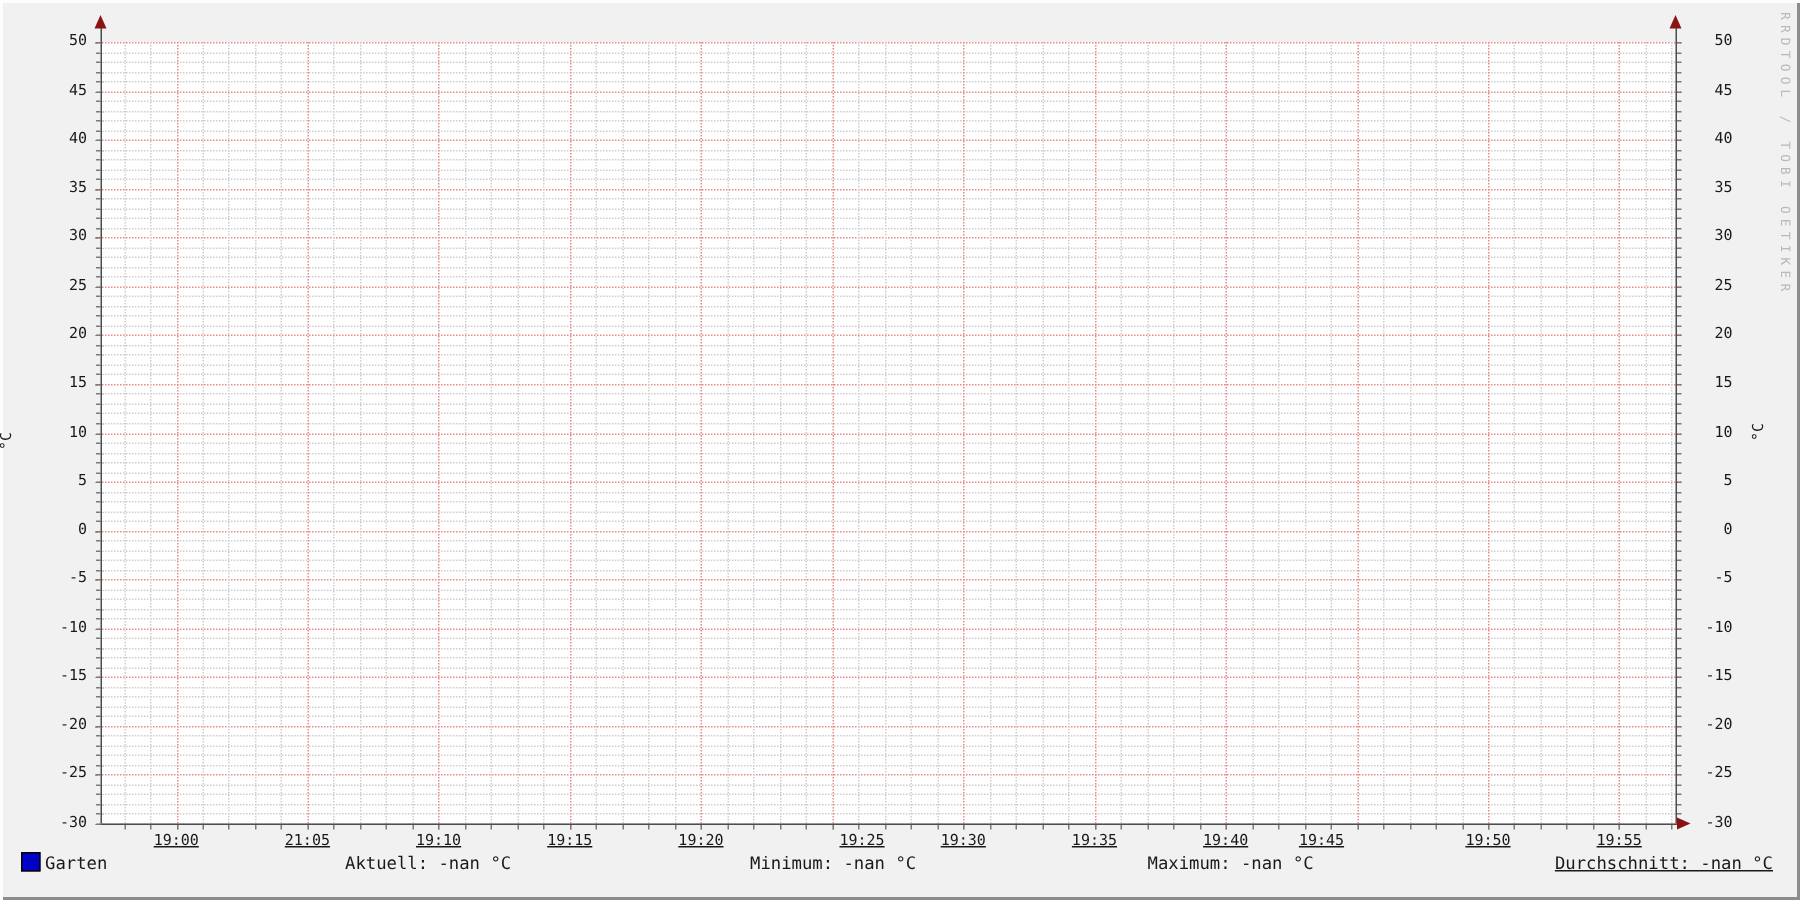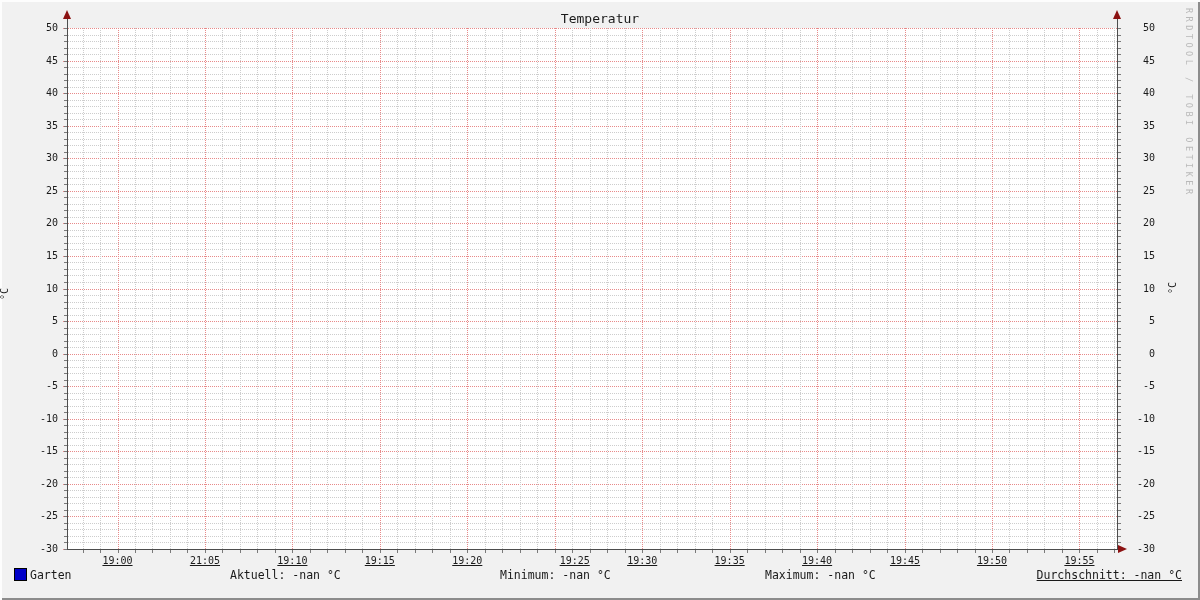--- a/index.html
+++ b/index.html
@@ -65,21 +65,20 @@
     text-align:center;
     font-size:9px;line-height:11px;
     color:#a3a3a3;
   }
 </style>
 </head>
 <body>
 
 <div class="frame" style="background: rgb(241, 241, 241);">
 
-  <div class="abs title">Temperatur</div>
 
   <div class="abs watermark" style="color: rgb(185, 185, 185);">RRDTOOL / TOBI OETIKER</div>
 
   <div class="abs yunit" style="left:-1px;top:288px;">°C</div>
   <div class="abs yunit" style="left:1167px;top:282px;">°C</div>
 
   <div class="abs canvas" style="background: rgb(255, 255, 255);"></div>
   <div id="grid-layer">
       <div class="gridline grid-h major" style="position: absolute; left: 63px; top: 549px; width: 1058px;"></div>
       <div class="tick" style="position: absolute; left: 64px; top: 549px; width: 3px; height: 1px;"></div>
@@ -491,21 +490,21 @@
       <div class="ytick-label" style="position: absolute; left: 1125px; top: 21px; width: 30px;">50</div>
       <div class="xtick-label" style="position: absolute; left: 82.5px; top: 554px;">19:00</div>
       <div class="xtick-label" style="position: absolute; left: 169.95px; top: 554px;">21:05</div>
       <div class="xtick-label" style="position: absolute; left: 257.4px; top: 554px;">19:10</div>
       <div class="xtick-label" style="position: absolute; left: 344.85px; top: 554px;">19:15</div>
       <div class="xtick-label" style="position: absolute; left: 432.3px; top: 554px;">19:20</div>
       <div class="xtick-label" style="position: absolute; left: 519.75px; top: 554px; text-align: right;">19:25</div>
       <div class="xtick-label" style="position: absolute; left: 607.2px; top: 554px;">19:30</div>
       <div class="xtick-label" style="position: absolute; left: 694.65px; top: 554px;">19:35</div>
       <div class="xtick-label" style="position: absolute; left: 782.1px; top: 554px;">19:40</div>
-      <div class="xtick-label" style="position: absolute; left: 870px; top: 554px;">19:45</div>
+      <div class="xtick-label" style="position: absolute; left: 846px; top: 554px;">19:45</div>
       <div class="xtick-label" style="position: absolute; left: 957px; top: 554px;">19:50</div>
       <div class="xtick-label" style="position: absolute; left: 1044.45px; top: 554px;">19:55</div>
     </div>
 
   <div class="abs swatch" id="series-swatch" style="background: rgb(0, 0, 200);"></div>
   <div class="abs legend-row" style="left:30px;top:568px;">Garten</div>
   <div class="abs legend-row" style="left:230px;top:568px;">Aktuell: -nan °C</div>
   <div class="abs legend-row" style="left:500px;top:568px;">Minimum: -nan °C</div>
   <div class="abs legend-row" style="left:765px;top:568px;">Maximum: -nan °C</div>
   <div class="abs legend-row" style="right:18px;top:568px;text-decoration:underline;">Durchschnitt: -nan °C</div>

